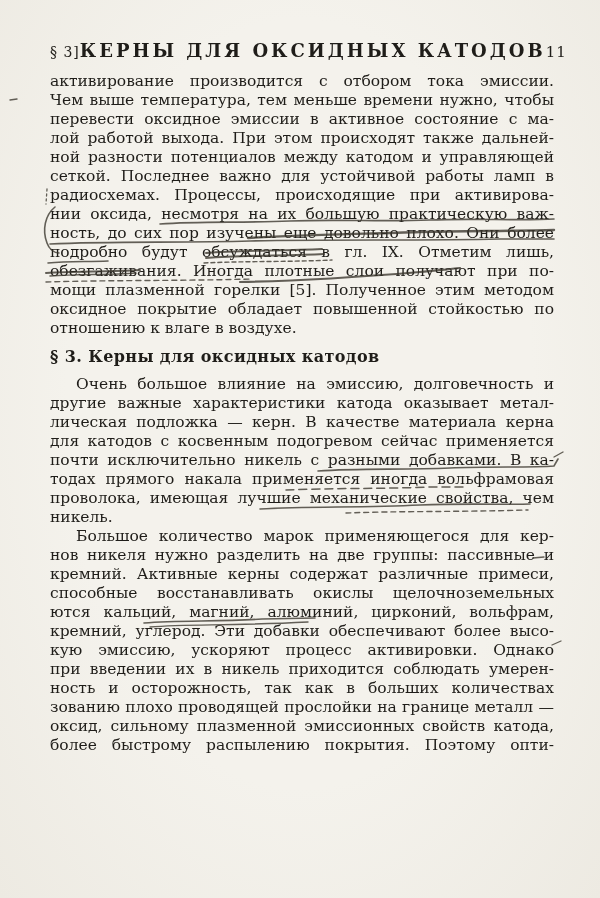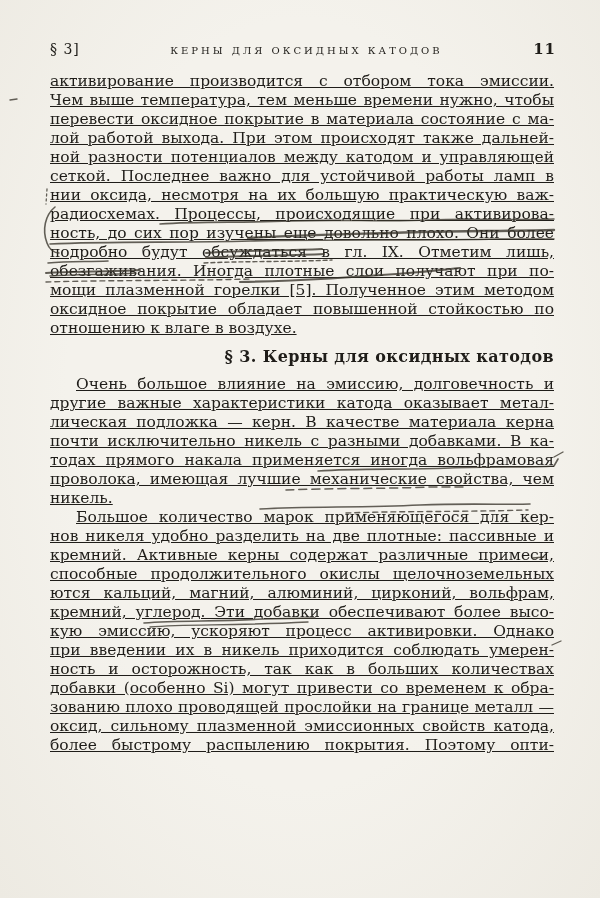--- a/index.html
+++ b/index.html
@@ -11,36 +11,35 @@
     position:relative;overflow:hidden;
   }
   .page{position:absolute;inset:0;}
   .pg-header{
     position:absolute;top:40px;left:50px;right:44px;
     display:flex;align-items:baseline;height:20px;
   }
   .sec-marker{font-size:14px;letter-spacing:1px;flex:0 0 auto;}
   .run-title{
     flex:1 1 auto;text-align:center;
-    font-size:10px;font-weight:normal;letter-spacing:3px;
+    font-size:18px;font-weight:bold;letter-spacing:3px;
     white-space:nowrap;
   }
-  .pg-num{flex:0 0 auto;font-size:15px;font-weight:bold;letter-spacing:1px;text-align:right;}
+  .pg-num{flex:0 0 auto;font-size:15px;font-weight:normal;letter-spacing:1px;text-align:right;}
   .body-text{position:absolute;top:72px;left:50px;width:504px;z-index:1;}
   .ln{
     height:19px;line-height:19px;font-size:15.5px;
     text-align:justify;text-align-last:justify;
     white-space:nowrap;
-    text-decoration:underline;
   }
   .ln.end{text-align-last:left;}
   .para.indent .ln:first-child{text-indent:26px;}
   .sec-heading{
     margin:9px 0 8px 0;height:20px;line-height:20px;
-    text-align:right;font-size:16px;font-weight:bold;letter-spacing:.4px;
+    text-align:left;font-size:16px;font-weight:bold;letter-spacing:.4px;
   }
   .marks{position:absolute;inset:0;z-index:2;pointer-events:none;}
   .marks path{fill:none;stroke:#38342c;stroke-linecap:round;stroke-opacity:.78;}
 </style>
 </head>
 <body>
 
 <div class="page">
 
   <svg class="marks" width="600" height="898" viewBox="0 0 600 898">
@@ -84,56 +83,56 @@
     <span class="sec-marker">§ 3]</span>
     <span class="run-title">КЕРНЫ ДЛЯ ОКСИДНЫХ КАТОДОВ</span>
     <span class="pg-num">11</span>
   </header>
 
   <main class="body-text">
 
     <div class="para">
       <div class="ln">активирование производится с отбором тока эмиссии.</div>
       <div class="ln">Чем выше температура, тем меньше времени нужно, чтобы</div>
-      <div class="ln">перевести оксидное покрытие в материала состояние с ма-</div>
+      <div class="ln">перевести оксидное эмиссии в активное состояние с ма-</div>
       <div class="ln">лой работой выхода. При этом происходят также дальней-</div>
       <div class="ln">ной разности потенциалов между катодом и управляющей</div>
       <div class="ln">сеткой. Последнее важно для устойчивой работы ламп в</div>
+      <div class="ln">радиосхемах. Процессы, происходящие при активирова-</div>
       <div class="ln">нии оксида, несмотря на их большую практическую важ-</div>
-      <div class="ln">радиосхемах. Процессы, происходящие при активирова-</div>
       <div class="ln">ность, до сих пор изучены еще довольно плохо. Они более</div>
       <div class="ln">подробно будут обсуждаться в гл. IX. Отметим лишь,</div>
       <div class="ln">обезгаживания. Иногда плотные слои получают при по-</div>
       <div class="ln">мощи плазменной горелки [5]. Полученное этим методом</div>
       <div class="ln">оксидное покрытие обладает повышенной стойкостью по</div>
       <div class="ln end">отношению к влаге в воздухе.</div>
     </div>
 
     <h2 class="sec-heading">§ 3. Керны для оксидных катодов</h2>
 
     <div class="para indent">
       <div class="ln">Очень большое влияние на эмиссию, долговечность и</div>
       <div class="ln">другие важные характеристики катода оказывает метал-</div>
       <div class="ln">лическая подложка — керн. В качестве материала керна</div>
+      <div class="ln">для катодов с косвенным подогревом сейчас применяется</div>
       <div class="ln">почти исключительно никель с разными добавками. В ка-</div>
       <div class="ln">тодах прямого накала применяется иногда вольфрамовая</div>
       <div class="ln">проволока, имеющая лучшие механические свойства, чем</div>
       <div class="ln end">никель.</div>
     </div>
 
     <div class="para indent">
       <div class="ln">Большое количество марок применяющегося для кер-</div>
-      <div class="ln">нов никеля удобно разделить на две плотные: пассивные и</div>
+      <div class="ln">нов никеля нужно разделить на две группы: пассивные и</div>
       <div class="ln">кремний. Активные керны содержат различные примеси,</div>
-      <div class="ln">способные продолжительного окислы щелочноземельных</div>
+      <div class="ln">способные восстанавливать окислы щелочноземельных</div>
       <div class="ln">ются кальций, магний, алюминий, цирконий, вольфрам,</div>
       <div class="ln">кремний, углерод. Эти добавки обеспечивают более высо-</div>
       <div class="ln">кую эмиссию, ускоряют процесс активировки. Однако</div>
       <div class="ln">при введении их в никель приходится соблюдать умерен-</div>
       <div class="ln">ность и осторожность, так как в больших количествах</div>
-      <div class="ln">добавки (особенно Si) могут привести со временем к обра-</div>
       <div class="ln">зованию плохо проводящей прослойки на границе металл —</div>
       <div class="ln">оксид, сильному плазменной эмиссионных свойств катода,</div>
       <div class="ln">более быстрому распылению покрытия. Поэтому опти-</div>
     </div>
 
   </main>
 </div>
 
 </body></html>

